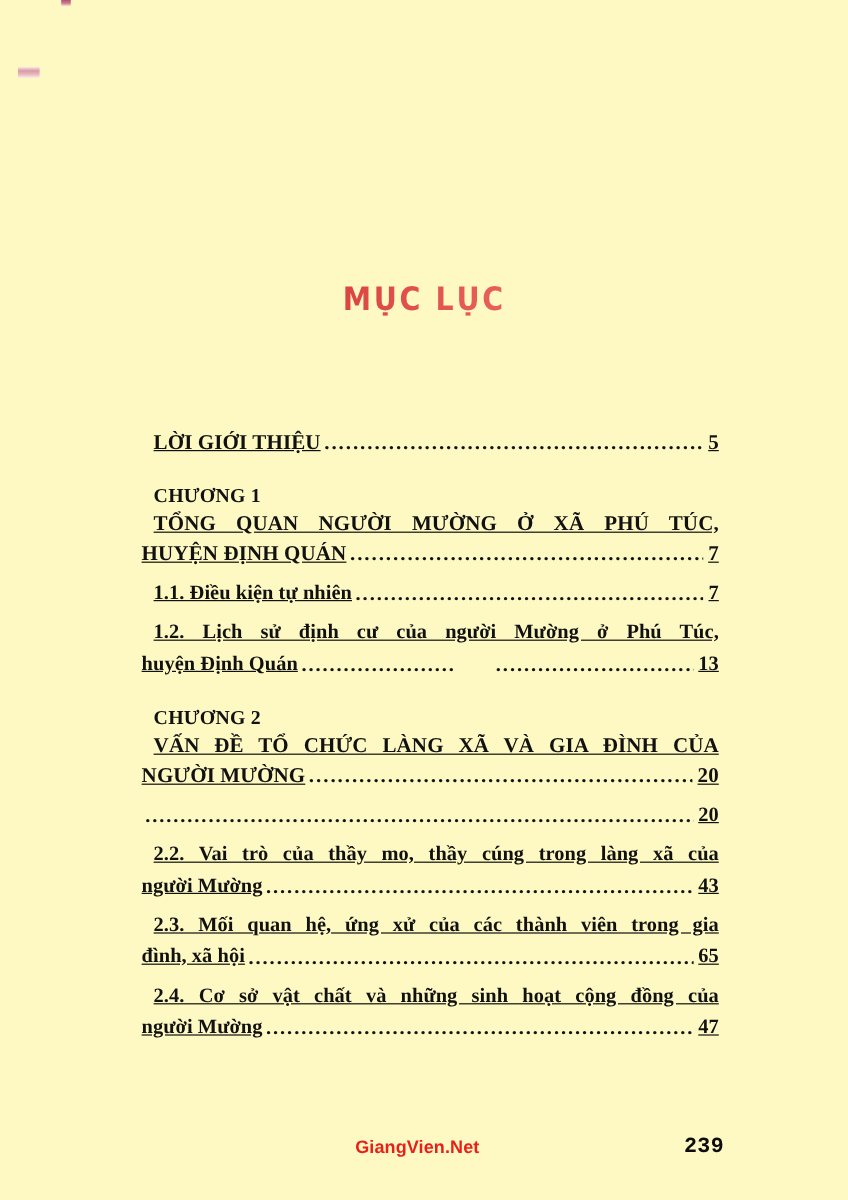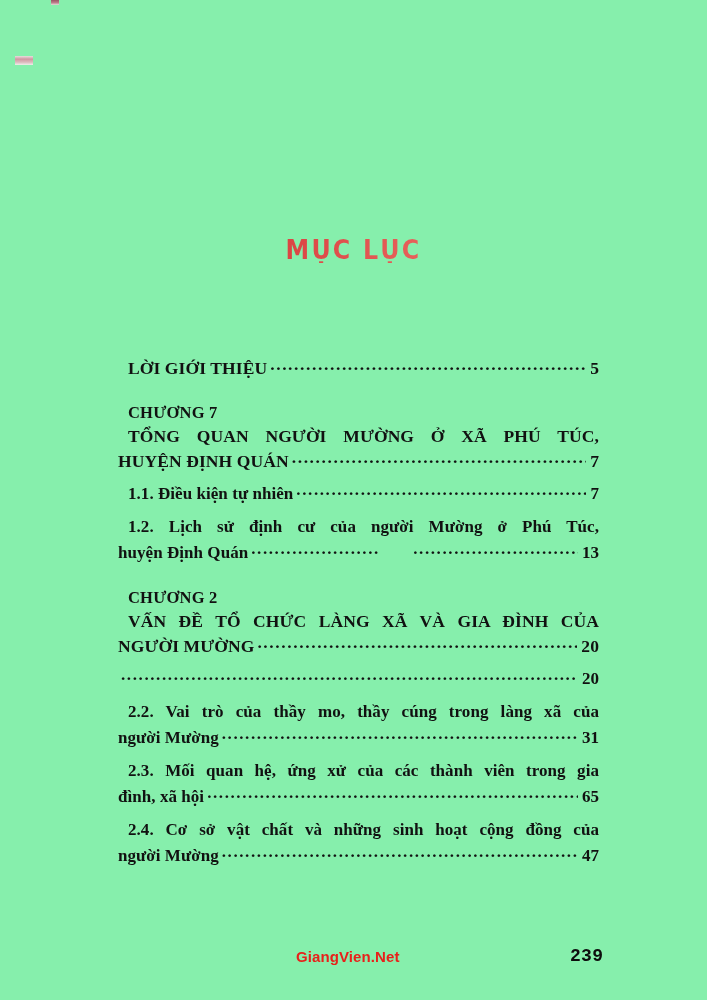--- a/index.html
+++ b/index.html
@@ -16,21 +16,21 @@
     font-family: "Liberation Serif", "DejaVu Serif", serif;
     color: #111111;
     -webkit-font-smoothing: antialiased;
   }
 
   .page {
     position: absolute;
     inset: 0;
     width: 707px;
     height: 1000px;
-    background: #86efac;
+    background: #fef9c3;
   }
 
   
   .artifact {
     position: absolute;
     pointer-events: none;
   }
   .artifact-mark {
     left: 51px;
     top: 0px;
@@ -78,24 +78,25 @@
     left: 118px;
     top: 356px;
     width: 481px;
   }
 
   .group { margin: 0; }
 
   
   .line {
     display: flex;
-    align-items: flex-start;
+    align-items: center;
     width: 100%;
     font-weight: 700;
     white-space: nowrap;
+    text-decoration: underline;
   }
 
   
   .major .line {
     font-size: 17.5px;
     line-height: 25px;
     letter-spacing: 0.1px;
   }
   
   .sub .line {
@@ -194,21 +195,21 @@
       <div class="line">
         <span class="txt indent">LỜI GIỚI THIỆU</span>
         <span class="leader"></span>
         <span class="pg">5</span>
       </div>
     </div>
 
     <div class="spacer-lg"></div>
 
     <div class="group major">
-      <div class="chapter-label">CHƯƠNG 7</div>
+      <div class="chapter-label">CHƯƠNG 1</div>
       <div class="line justify">
         <span class="txt">TỔNG QUAN NGƯỜI MƯỜNG Ở XÃ PHÚ TÚC,</span>
       </div>
       <div class="line">
         <span class="txt">HUYỆN ĐỊNH QUÁN</span>
         <span class="leader"></span>
         <span class="pg">7</span>
       </div>
     </div>
 
@@ -262,21 +263,21 @@
 
     <div class="spacer-sm"></div>
 
     <div class="group sub">
       <div class="line justify">
         <span class="txt">2.2. Vai trò của thầy mo, thầy cúng trong làng xã của</span>
       </div>
       <div class="line">
         <span class="txt">người Mường</span>
         <span class="leader"></span>
-        <span class="pg">31</span>
+        <span class="pg">43</span>
       </div>
     </div>
 
     <div class="spacer-sm"></div>
 
     <div class="group sub">
       <div class="line justify">
         <span class="txt">2.3. Mối quan hệ, ứng xử của các thành viên trong gia</span>
       </div>
       <div class="line">

